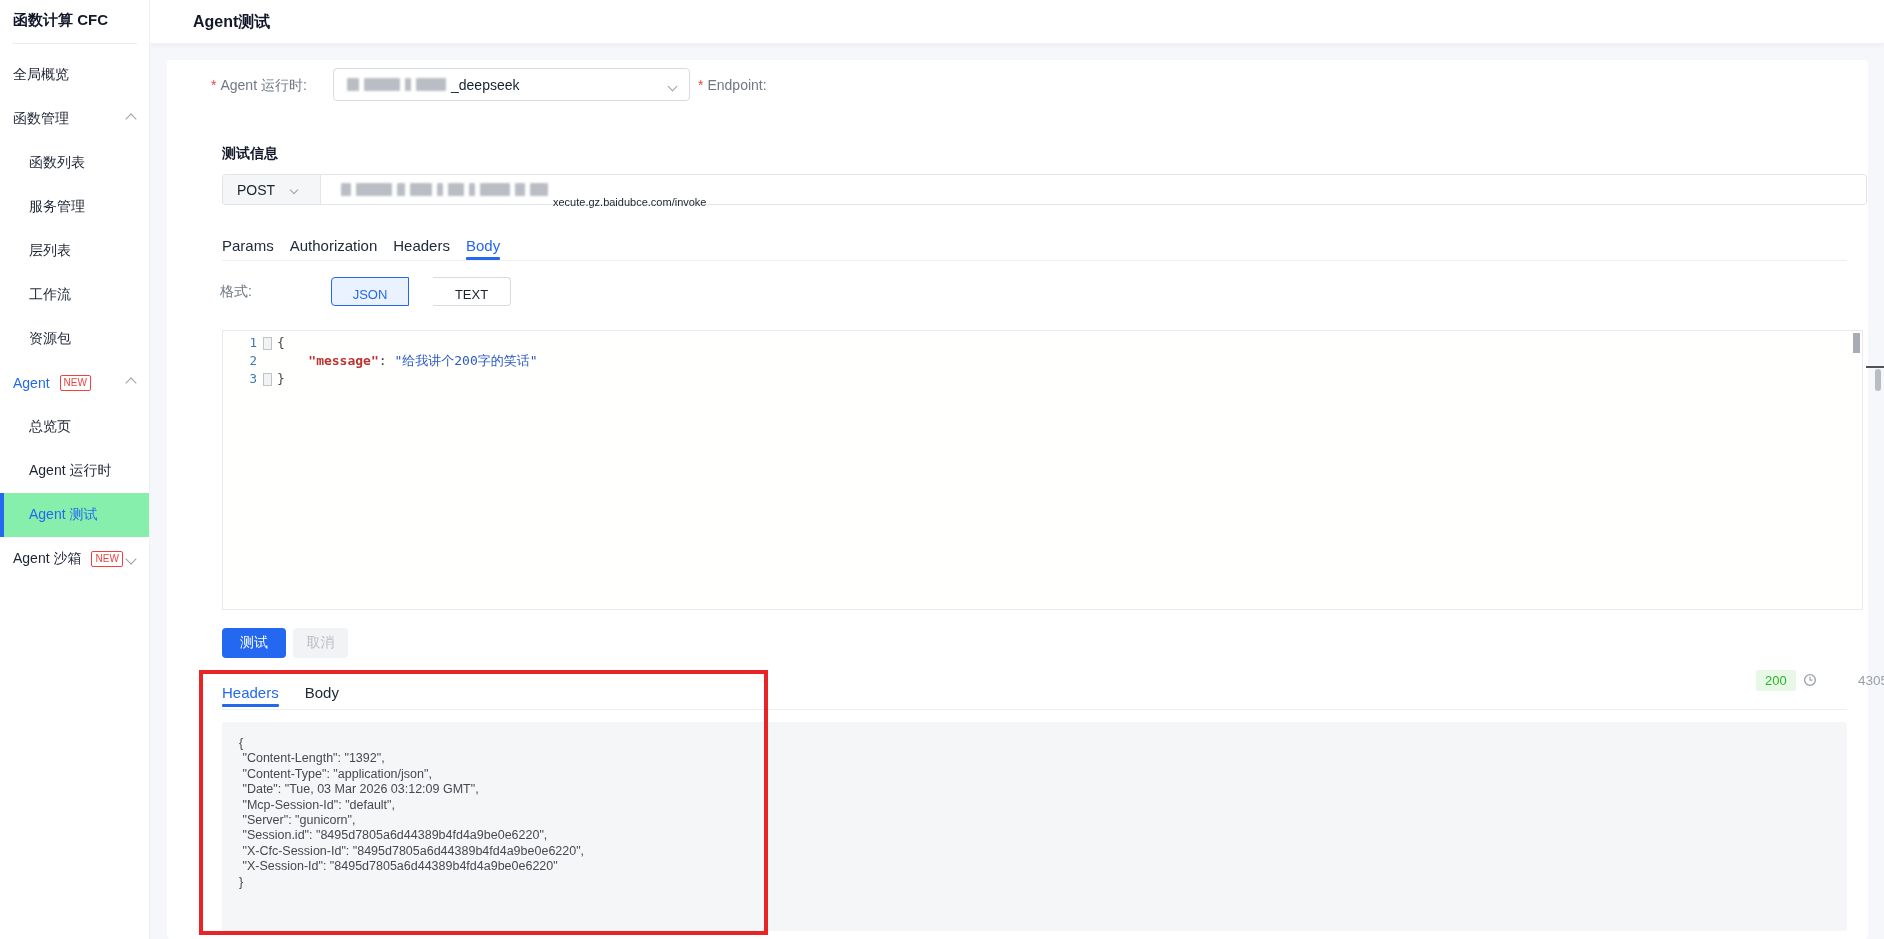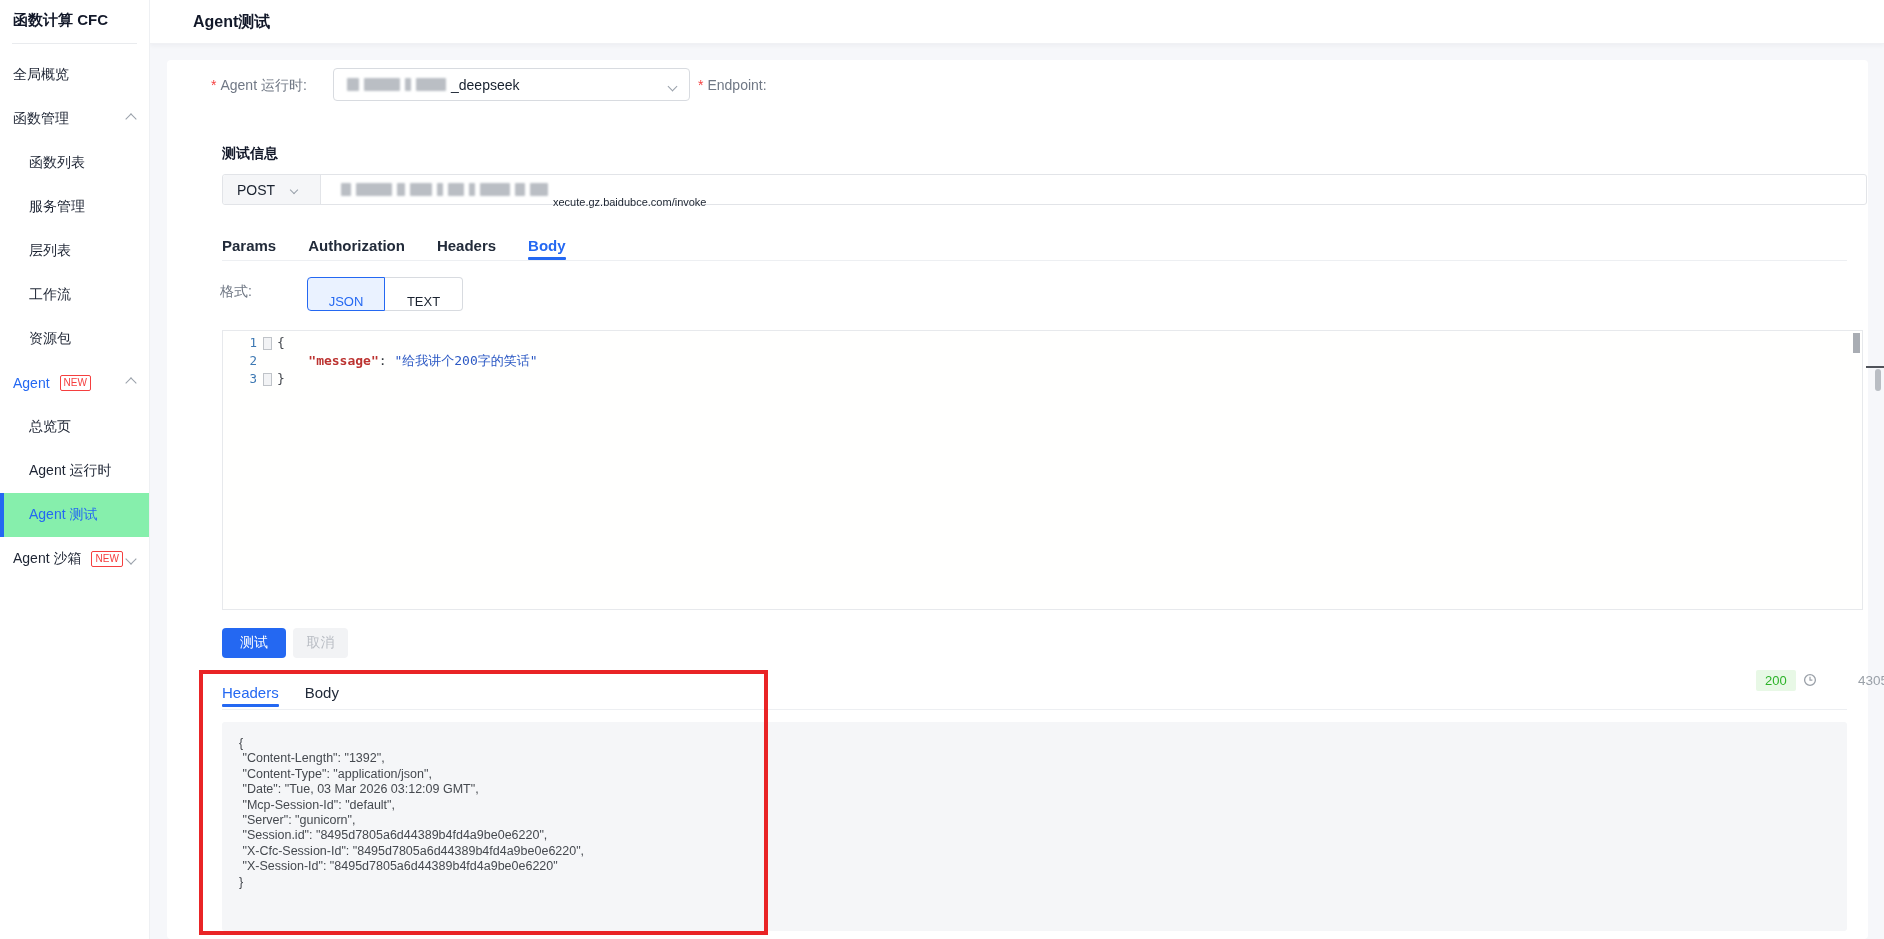--- a/index.html
+++ b/index.html
@@ -57,34 +57,34 @@
   .url-row { position:absolute; left:55px; top:114px; width:1645px; height:31px;
              border:1px solid #e2e4e8; border-radius:3px; background:#fff;
              display:flex; align-items:center; }
   .method-seg { width:98px; height:100%; background:#f5f6f8; border-right:1px solid #e2e4e8;
                 border-radius:3px 0 0 3px; display:flex; align-items:center; gap:16px;
                 padding-left:14px; font-size:14px; color:#1b2330; cursor:pointer; }
   .url-redact { display:inline-flex; align-items:center; margin-left:20px; }
   .url-text { font-size:11px; color:#1b2330;margin-top:24px; }
   
   .tabs { position:absolute; display:flex; align-items:flex-start; }
-  .tabs.req  { left:55px; top:176px; gap:32px;font-weight:bold; }
+  .tabs.req  { left:55px; top:176px; gap:16px; }
   .tabs.resp { left:55px; top:623px; gap:26px; }
   .tab { position:relative; font-size:15px; line-height:19px; padding-bottom:5px; color:#222b3a; cursor:pointer; }
   .tab.active { color:#2468f2; }
   .tab.active::after { content:""; position:absolute; left:0; right:0; bottom:0; height:3px;
                        background:#2468f2; border-radius:1px; }
   .tab-sep { position:absolute; left:55px; width:1625px; height:1px; background:#edeff2; }
   .tab-sep.req-sep  { top:200px; }
   .tab-sep.resp-sep { top:649px; }
   
   .format-label { position:absolute; left:53px; top:223px; font-size:14px; color:#707885; }
   .seg-group { position:absolute; left:140px; top:217px; display:flex; }
-  .seg { height:29px; min-width:78px; padding:16px 20px; display:flex; align-items:flex-start; justify-content:center;
-         font-size:13px; border:1px solid #d8dbe0; background:#fff; color:#1b2330; cursor:pointer; }
+  .seg { height:29px; min-width:78px; padding:3px 20px; display:flex; align-items:flex-end; justify-content:center;
+         font-size:13px; border:1px solid #d8dbe0; background:#fff; color:#1b2330; cursor:pointer;margin-left:24px; }
   .seg.first { border-radius:4px 0 0 4px; }
   .seg.last  { border-radius:0 4px 4px 0; border-left:none; }
   .seg.active { background:#eaf2ff; border:1px solid #2468f2; color:#2468f2; }
   
   .editor { position:absolute; left:55px; top:270px; width:1641px; height:280px;
             border:1px solid #e7e9ec; background:#fffffe; padding-top:3px;
             font-family:"DejaVu Sans Mono","Liberation Mono",monospace; font-size:13px; overflow:hidden; }
   .ed-line { display:flex; height:18px; line-height:18px; align-items:center; }
   .ln { width:34px; flex:none; text-align:right; color:#3d78b3; font-size:12.5px; }
   .fold-g { width:20px; flex:none; display:flex; justify-content:center; align-items:center; }

